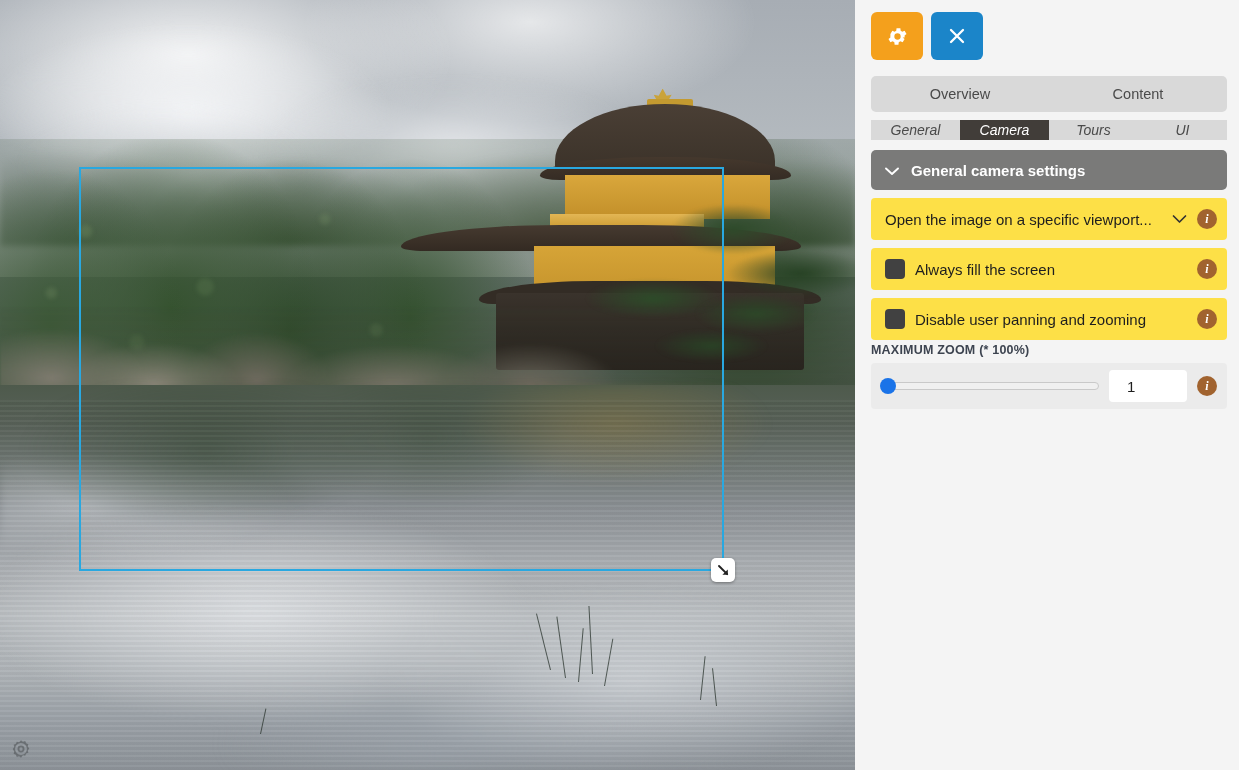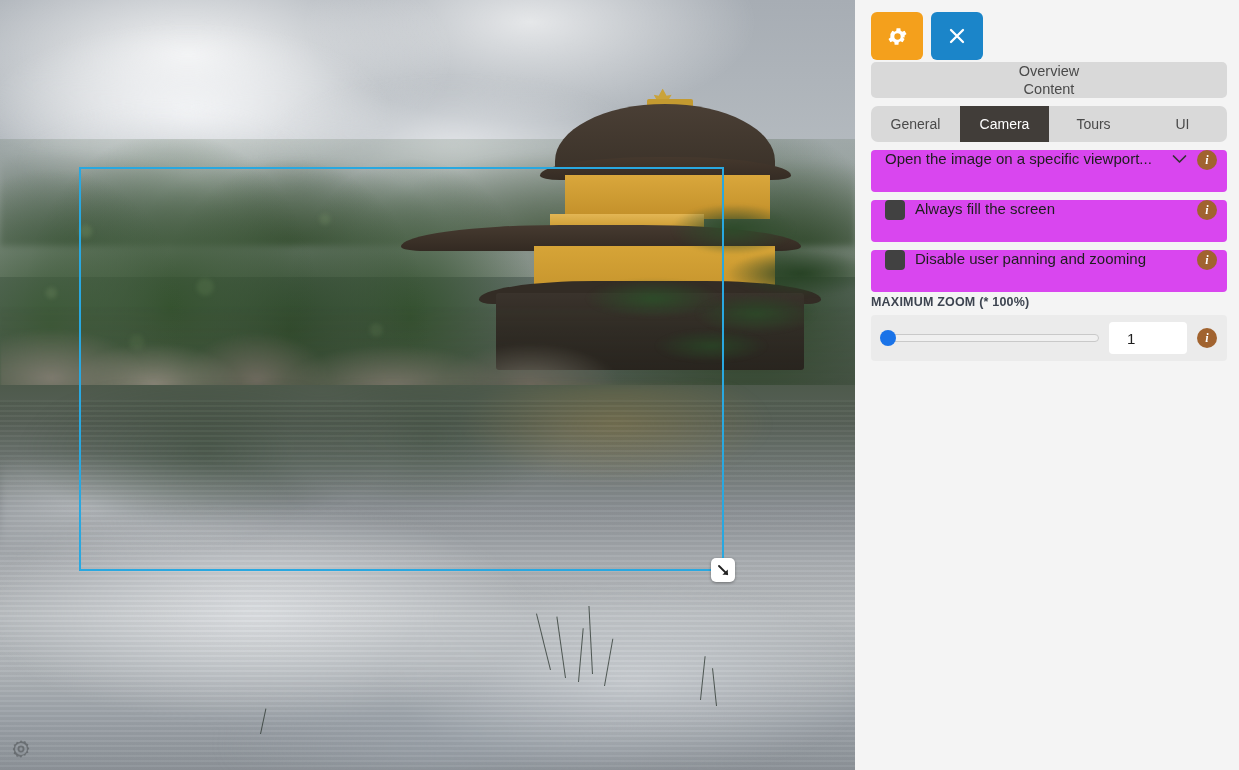--- a/index.html
+++ b/index.html
@@ -275,46 +275,46 @@
     width: 52px;
     border-radius: 6px;
     display: flex; align-items: center; justify-content: center;
     cursor: pointer; border: none;
   }
   #gear-btn { background: #f4a01c; }
   #close-btn { background: #1b85c9; }
 
   
   .tabs {
-    margin-top: 2px;
+    margin-top: 16px;
     height: 36px;
     background: #d9d9d9;
     border-radius: 5px;
     display: flex;
     overflow: hidden;
-    flex-direction: column;
   }
   .tab {
     flex: 1;
     display: flex; align-items: center; justify-content: center;
     font-size: 14.5px;
     color: #4a4a4a;
     cursor: pointer;
     user-select: none;
   }
   .tab.active { background: #2eb3f7; color: #ffffff; }
 
   
   .subtabs {
     margin-top: 8px;
-    height: 36px;
+    height: 20px;
     background: #d9d9d9;
-    border-radius: 7px;
+    border-radius: 0;
     display: flex;
     overflow: hidden;
+    font-style: italic;
   }
   .subtab {
     flex: 1;
     display: flex; align-items: center; justify-content: center;
     font-size: 14px;
     color: #4a4a4a;
     cursor: pointer;
     user-select: none;
   }
   .subtab.active { background: #413d39; color: #ffffff; text-align: right; }
@@ -330,23 +330,23 @@
     color: #ffffff;
     font-size: 15px;
     font-weight: bold;
     cursor: pointer;
   }
 
   
   .row {
     margin-top: 8px;
     min-height: 42px;
-    background: #d946ef;
+    background: #fde047;
     border-radius: 4px;
-    display: flex; align-items: flex-start;
+    display: flex; align-items: center;
     padding: 0 10px 0 14px;
     gap: 10px;
   }
   .row .row-label {
     flex: 1;
     font-size: 15px;
     color: #1e1e1e;
     white-space: nowrap;
     overflow: hidden;
     text-overflow: ellipsis;
@@ -507,20 +507,28 @@
       <div class="tab">Content</div>
     </div>
 
     <div class="subtabs">
       <div class="subtab">General</div>
       <div class="subtab active">Camera</div>
       <div class="subtab">Tours</div>
       <div class="subtab">UI</div>
     </div>
 
+    <div class="section-header">
+      <span>
+        <svg width="14" height="9" viewBox="0 0 14 9">
+            <path d="M1 1.5 L7 7 L13 1.5" stroke="#ffffff" stroke-width="1.9" fill="none" stroke-linecap="round" stroke-linejoin="round"></path>
+          </svg>
+      </span>
+      <span>General camera settings</span>
+    </div>
 
     <div class="row dropdown-row">
       <span class="row-label">Open the image on a specific viewport...</span>
       <span>
         <svg width="15" height="10" viewBox="0 0 15 10">
             <path d="M1.5 2 L7.5 8 L13.5 2" stroke="#333333" stroke-width="1.7" fill="none" stroke-linecap="round" stroke-linejoin="round"></path>
           </svg>
       </span>
       <span class="info-icon">i</span>
     </div>

